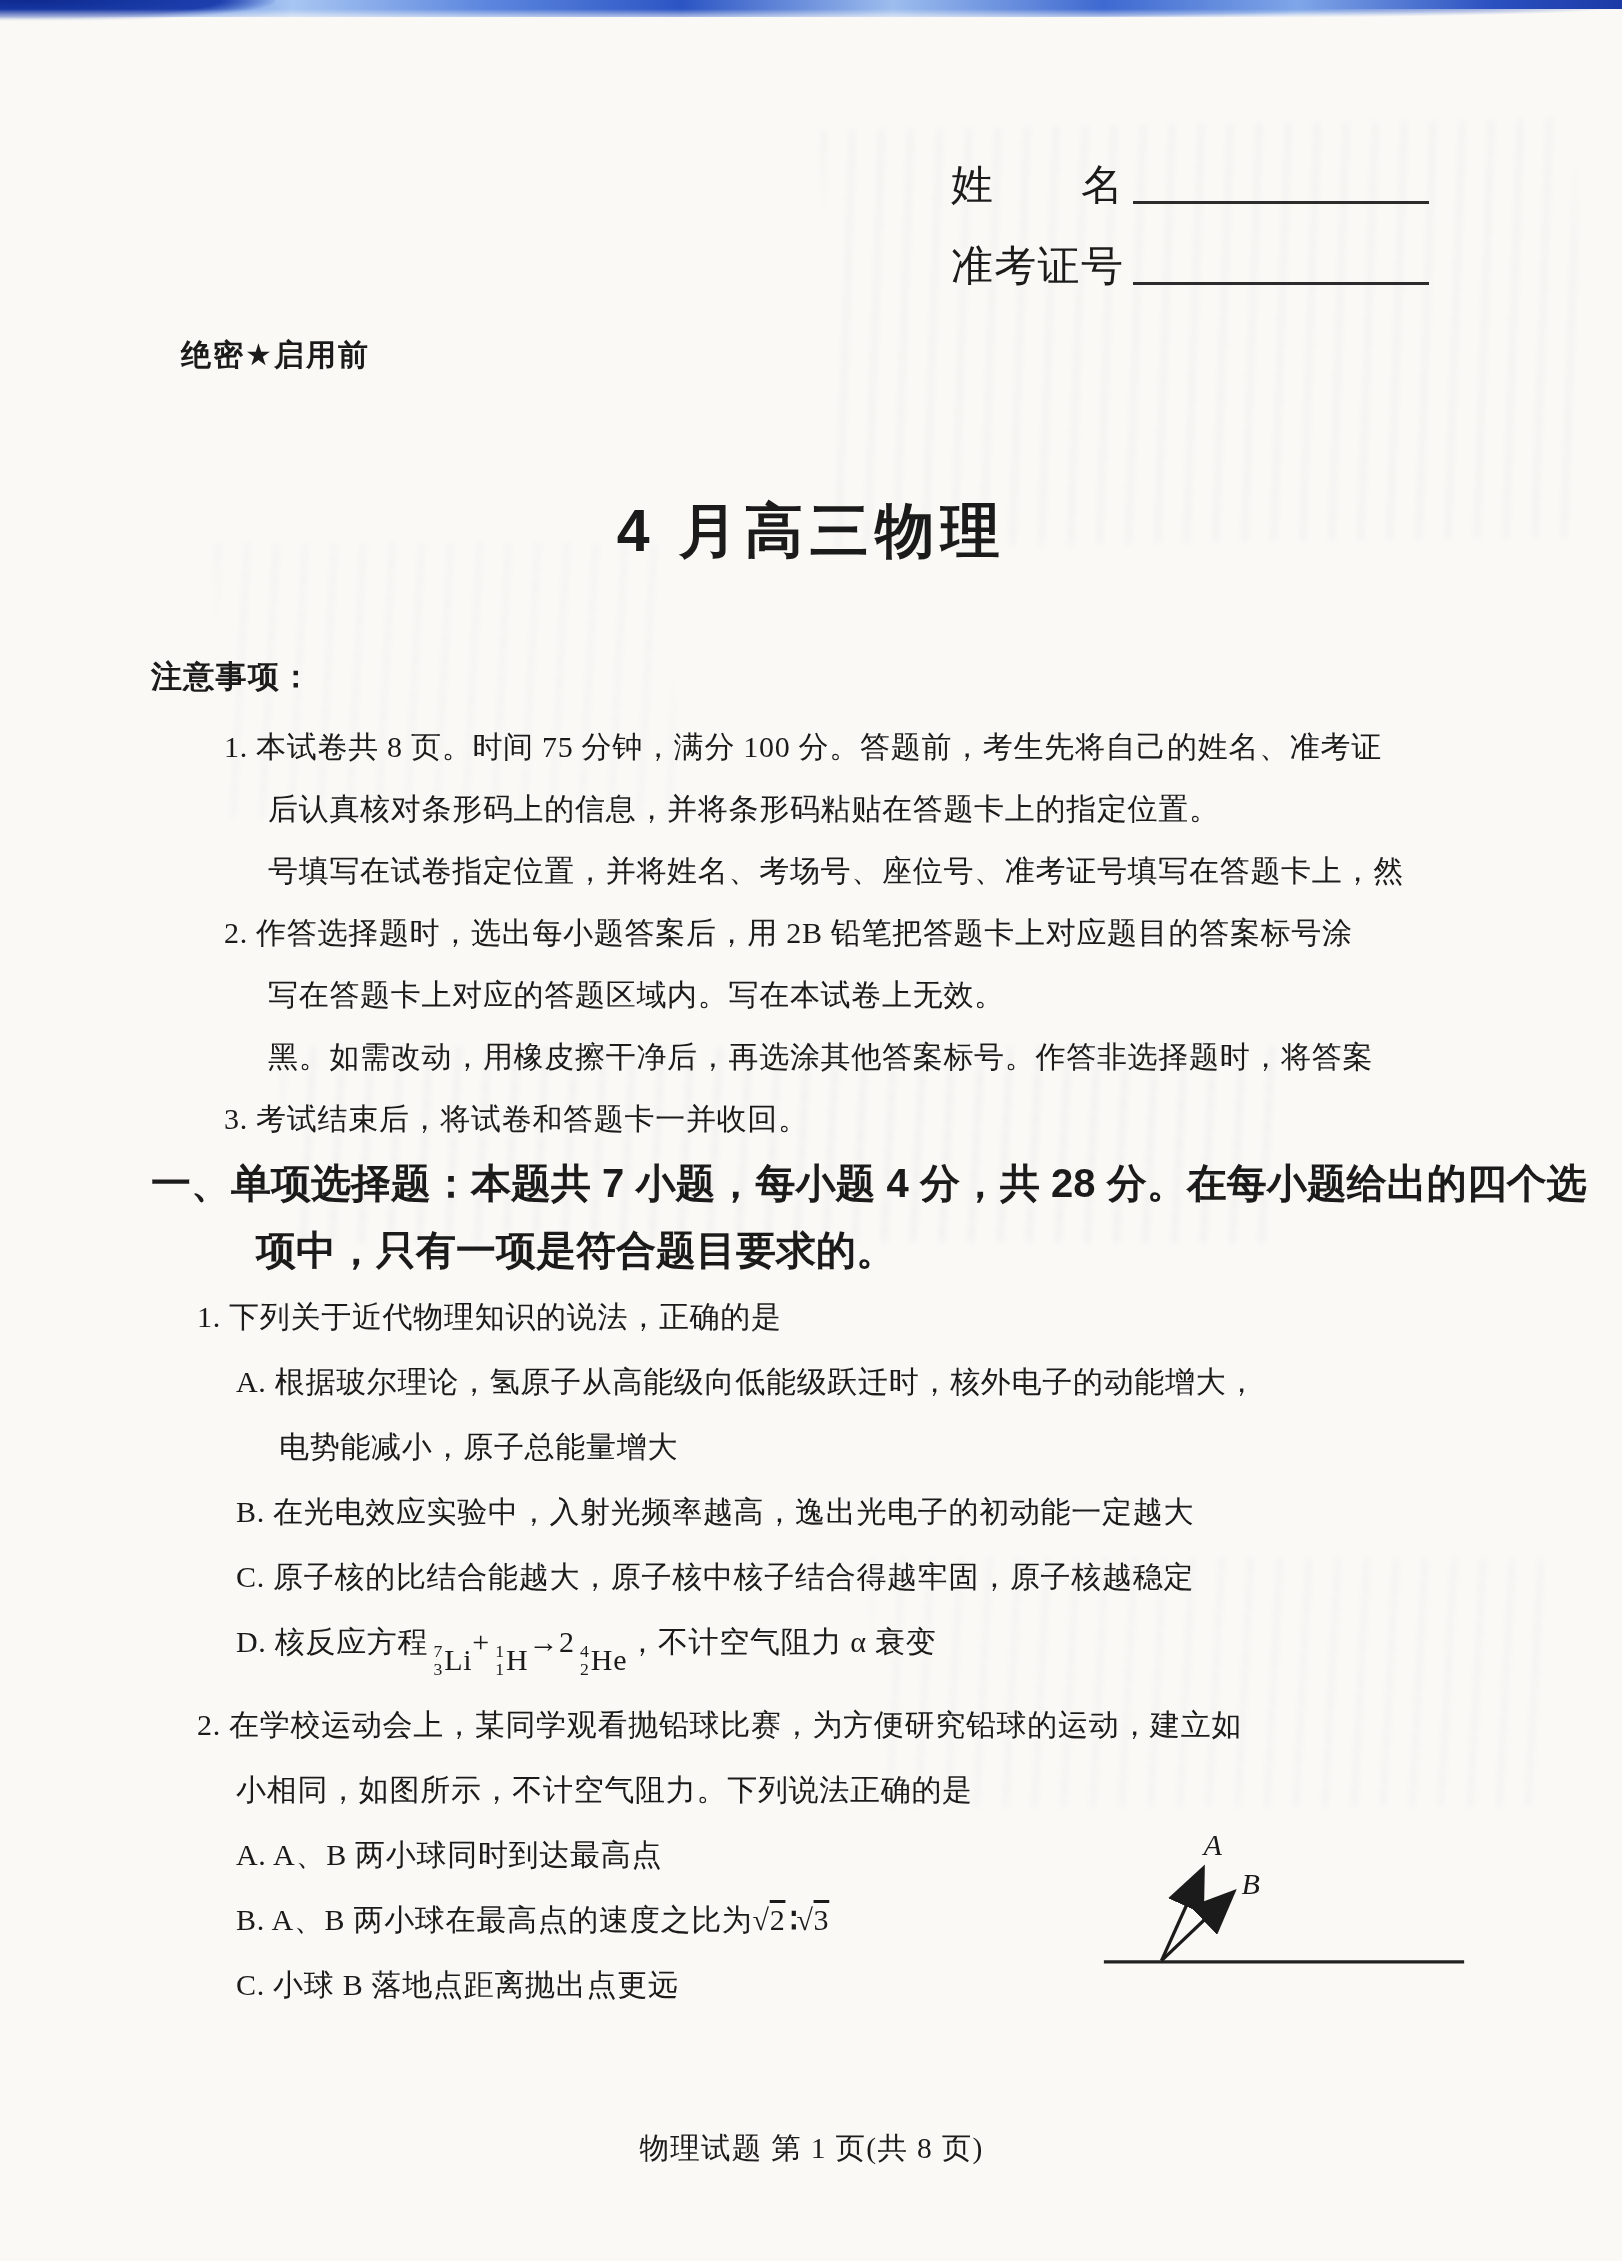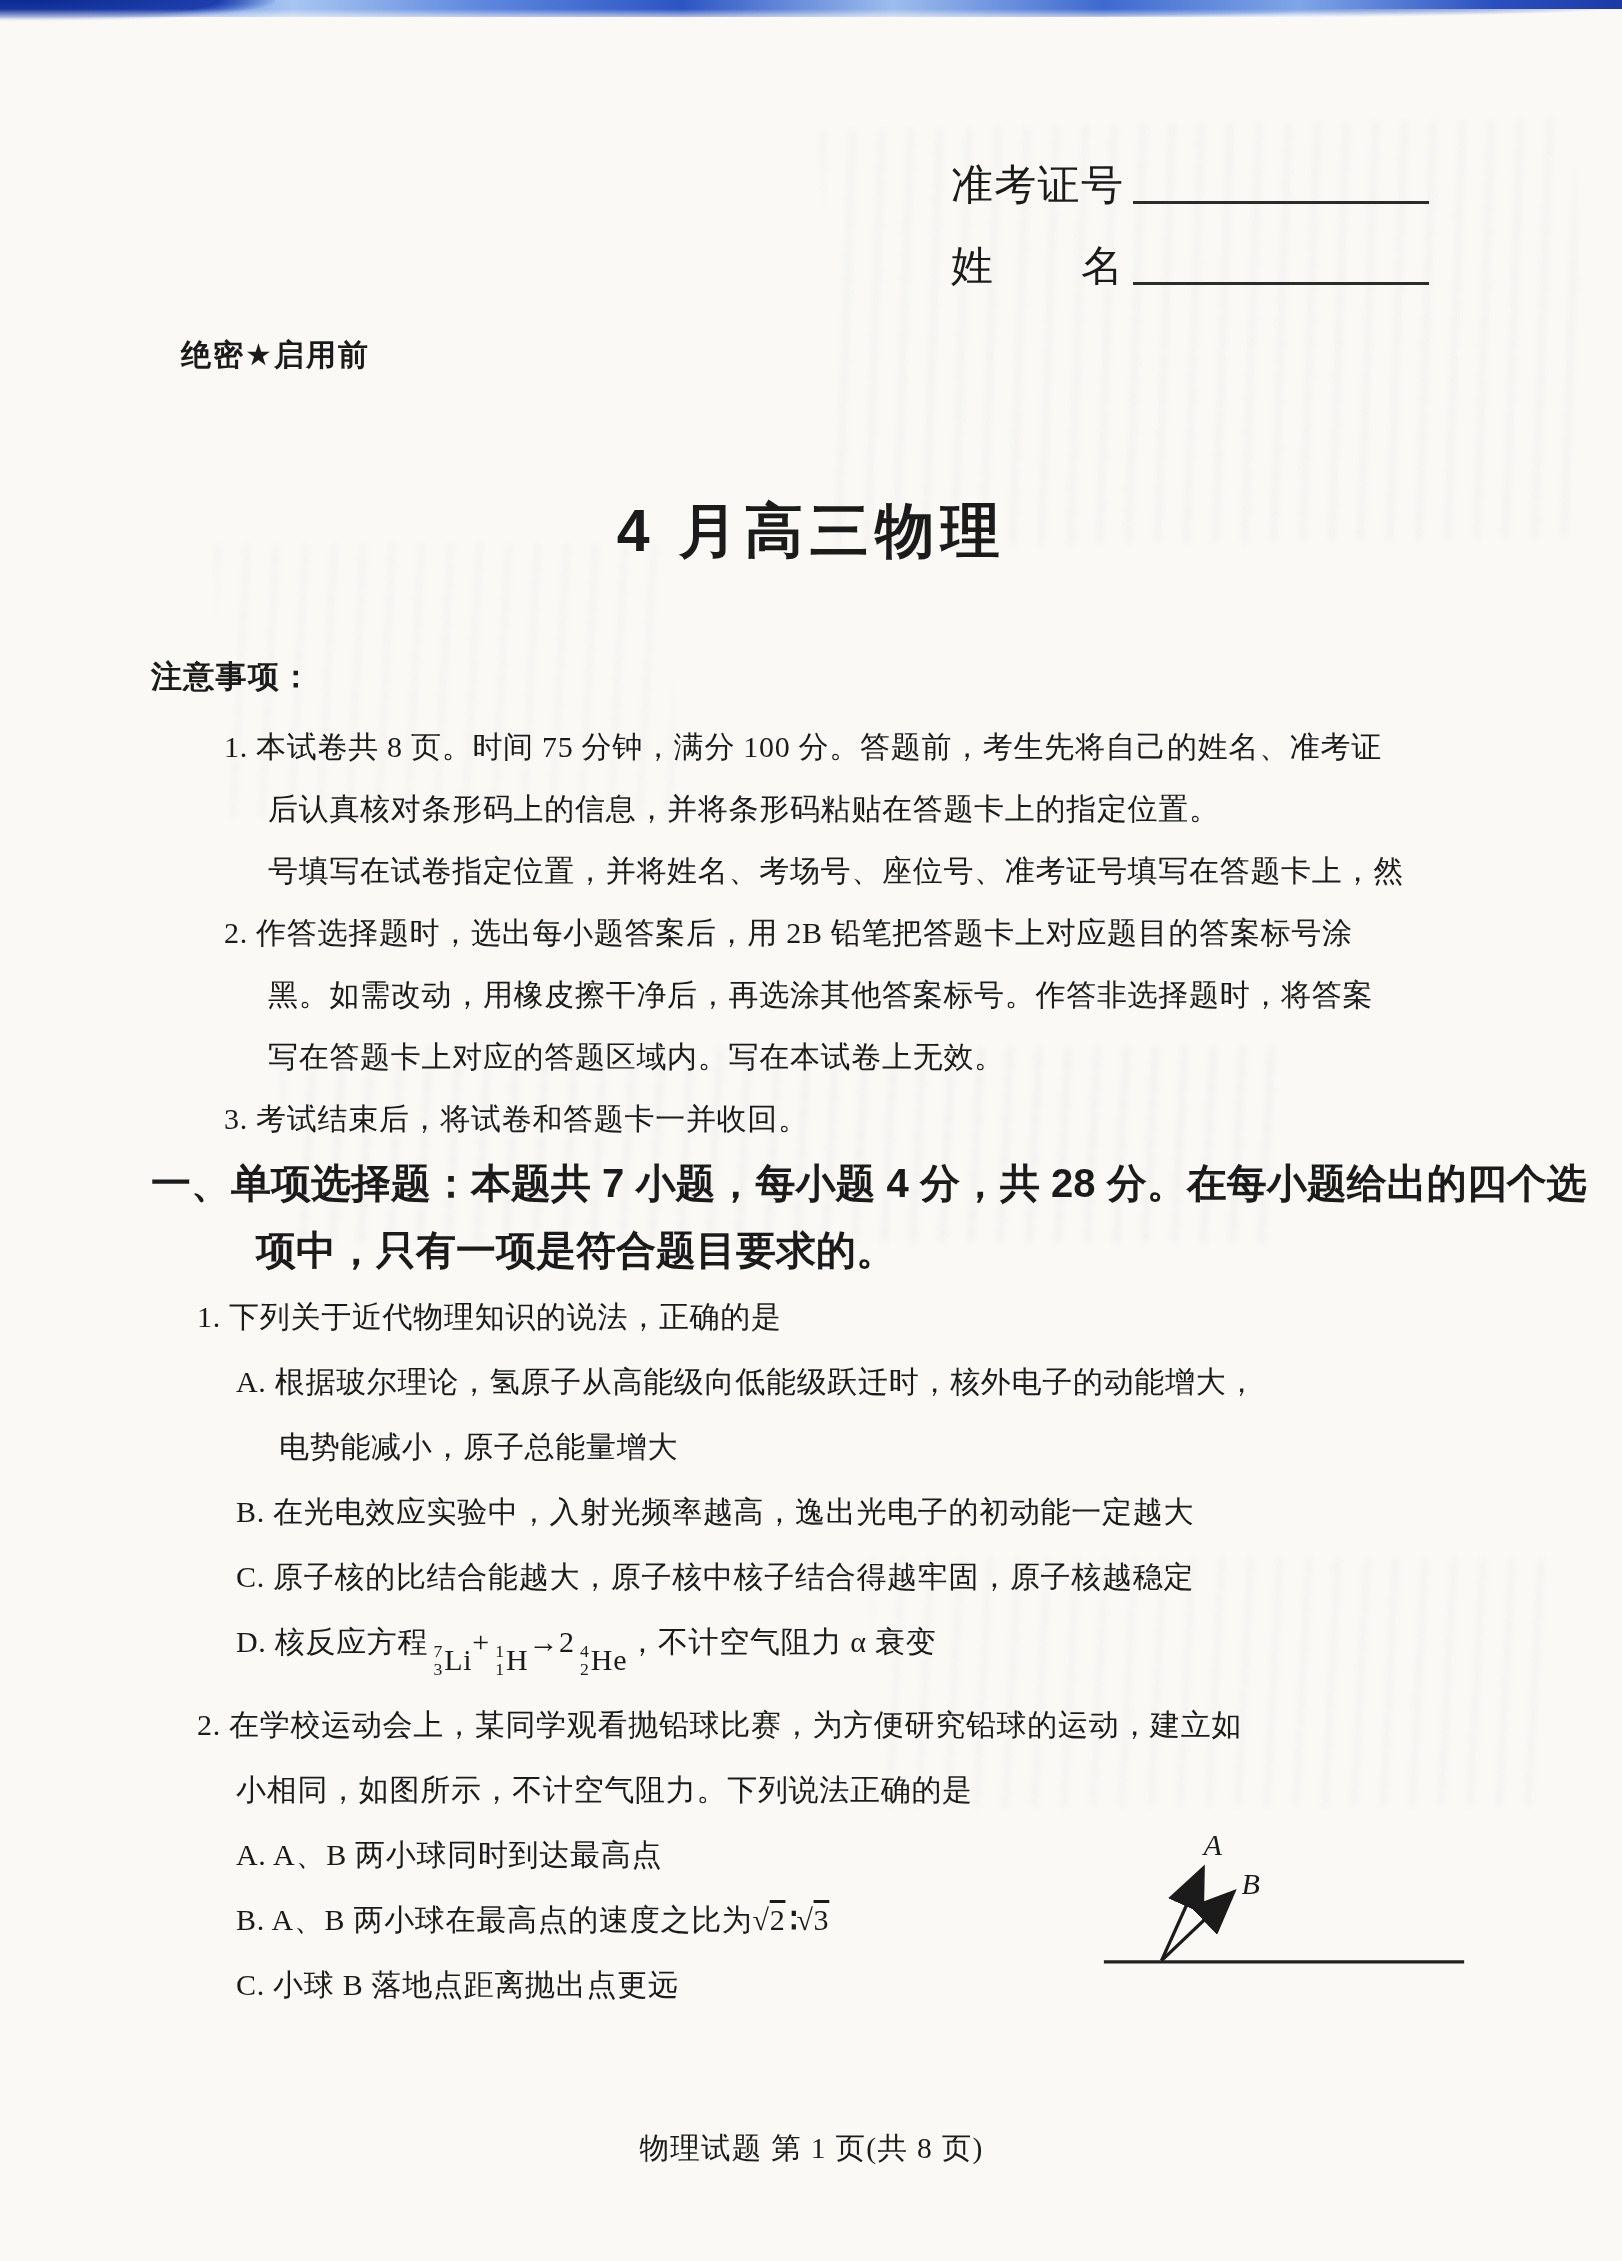--- a/index.html
+++ b/index.html
@@ -101,42 +101,42 @@
 <div class="page">
 
   <div class="scan-strip"></div>
   <div class="ghost g1"></div>
   <div class="ghost g2"></div>
   <div class="ghost g3"></div>
   <div class="ghost g4"></div>
 
   <div class="fields">
     <div class="field-row">
-      <span class="field-label">准考证号</span>
+      <span class="field-label">姓　　名</span>
       <span class="field-line"></span>
     </div>
     <div class="field-row">
-      <span class="field-label">姓　　名</span>
+      <span class="field-label">准考证号</span>
       <span class="field-line"></span>
     </div>
   </div>
 
   <div class="secrecy">绝密★启用前</div>
 
   <h1 class="title">4 月高三物理</h1>
 
   <div class="content">
 
     <div class="notes-heading">注意事项：</div>
     <div class="nline n-first">1. 本试卷共 8 页。时间 75 分钟，满分 100 分。答题前，考生先将自己的姓名、准考证</div>
     <div class="nline n-cont">后认真核对条形码上的信息，并将条形码粘贴在答题卡上的指定位置。</div>
     <div class="nline n-cont">号填写在试卷指定位置，并将姓名、考场号、座位号、准考证号填写在答题卡上，然</div>
     <div class="nline n-first">2. 作答选择题时，选出每小题答案后，用 2B 铅笔把答题卡上对应题目的答案标号涂</div>
+    <div class="nline n-cont">写在答题卡上对应的答题区域内。写在本试卷上无效。</div>
     <div class="nline n-cont">黑。如需改动，用橡皮擦干净后，再选涂其他答案标号。作答非选择题时，将答案</div>
-    <div class="nline n-cont">写在答题卡上对应的答题区域内。写在本试卷上无效。</div>
     <div class="nline n-first">3. 考试结束后，将试卷和答题卡一并收回。</div>
 
     <div class="sec-heading">一、单项选择题：本题共 7 小题，每小题 4 分，共 28 分。在每小题给出的四个选</div>
     <div class="sec-heading sec-l2">项中，只有一项是符合题目要求的。</div>
 
     <div class="qline q-stem">1. 下列关于近代物理知识的说法，正确的是</div>
     <div class="qline q-opt">A. 根据玻尔理论，氢原子从高能级向低能级跃迁时，核外电子的动能增大，</div>
     <div class="qline q-optcont">电势能减小，原子总能量增大</div>
     <div class="qline q-opt">B. 在光电效应实验中，入射光频率越高，逸出光电子的初动能一定越大</div>
     <div class="qline q-opt">C. 原子核的比结合能越大，原子核中核子结合得越牢固，原子核越稳定</div>

